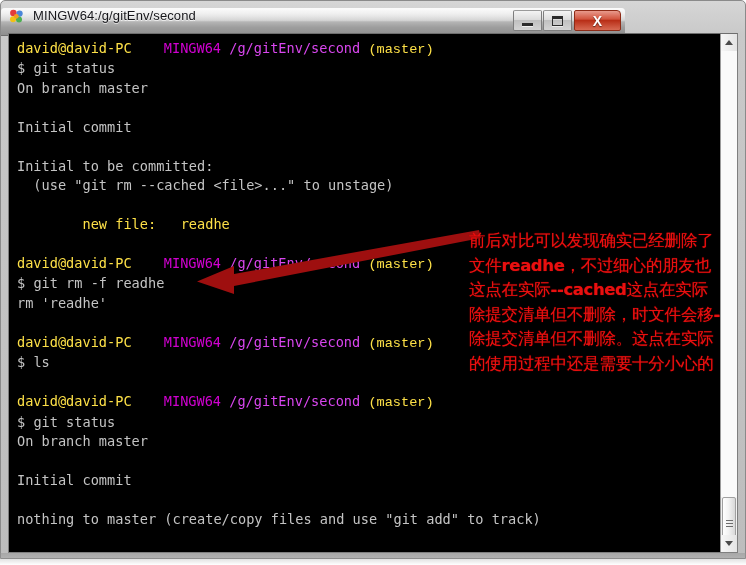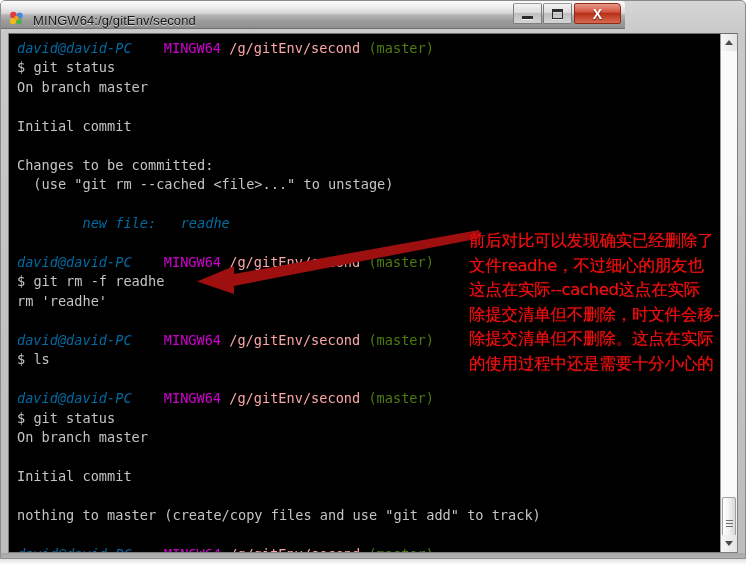--- a/index.html
+++ b/index.html
@@ -30,32 +30,32 @@
     height: 559px;
     box-sizing: border-box;
     background: linear-gradient(180deg, #d6d6d6 0%, #c9c9c9 6%, #bdbdbd 100%);
     border: 1px solid #8a8a8a;
     border-radius: 5px 5px 0 0;
   }
 
   
   #titlebar {
     position: absolute;
-    left: 1px; top: 1px;
+    left: 1px; top: 8px;
     width: 624px;
     height: 28px;
     box-sizing: border-box;
     background: linear-gradient(180deg,
         #efefef 0%, #e2e2e2 22%,
         #cfcfcf 46%, #b4b4b4 52%,
         #9d9d9d 72%, #8f8f8f 100%);
     border-radius: 4px 4px 0 0;
     border-bottom: 1px solid #707070;
     display: flex;
-    align-items: flex-end;
+    align-items: flex-start;
     overflow: hidden;
   }
   #titlebar::after {
     content: "";
     position: absolute;
     left: 0; top: 0;
     width: 100%; height: 13px;
     background: linear-gradient(180deg, rgba(255,255,255,0.75), rgba(255,255,255,0.05));
     pointer-events: none;
   }
@@ -160,42 +160,42 @@
   #term-text {
     position: absolute;
     left: 8px;
     top: 5px;
     font-family: "DejaVu Sans Mono", "Liberation Mono", monospace;
     font-size: 13.6px;
     line-height: 19.45px;
     white-space: pre;
     color: #bfbfbf;
   }
-  .c-green  { color: #0369a1; font-style: italic; }
+  .c-green  { color: #fde047; }
   .c-mag    { color: #d000d0; padding-left: 24px; }
-  .c-yellow { color: #fca5a5; }
-  .c-cyan   { color: #4d7c0f; }
+  .c-yellow { color: #d946ef; }
+  .c-cyan   { color: #fde047; font-family: Liberation Mono, monospace; }
   .c-white  { color: #c4c4c4; }
 
   
   #annotation {
     position: absolute;
     left: 460px;
     top: 195px;
     width: 300px;
     font-family: "DejaVu Sans", sans-serif;
     font-size: 16.5px;
     line-height: 24.6px;
     color: #e81010;
     white-space: pre;
     letter-spacing: -0.2px;
     text-shadow: 0 0 1px rgba(200,0,0,0.9);
   }
   #annotation b {
-    font-weight: normal;
+    font-weight: bold;
     letter-spacing: -0.4px;
   }
 
   #arrow-svg {
     position: absolute;
     left: 180px;
     top: 190px;
     width: 300px;
     height: 70px;
     pointer-events: none;
@@ -307,21 +307,21 @@
   <div id="client">
 
     <div id="terminal">
 
       <div id="term-text"><span class="c-green">david@david-PC</span> <span class="c-mag">MINGW64</span> <span class="c-yellow">/g/gitEnv/second</span> <span class="c-cyan">(master)</span>
 <span class="c-white">$</span> <span class="c-white">git status</span>
 <span class="c-white">On branch master</span>
 <span class="c-white"></span>
 <span class="c-white">Initial commit</span>
 <span class="c-white"></span>
-<span class="c-white">Changes to be committed:</span>
+<span class="c-white">Initial to be committed:</span>
 <span class="c-white">  (use "git rm --cached &lt;file&gt;..." to unstage)</span>
 <span class="c-white"></span>
 <span class="c-green">        new file:   readhe</span>
 <span class="c-white"></span>
 <span class="c-green">david@david-PC</span> <span class="c-mag">MINGW64</span> <span class="c-yellow">/g/gitEnv/second</span> <span class="c-cyan">(master)</span>
 <span class="c-white">$</span> <span class="c-white">git rm -f readhe</span>
 <span class="c-white">rm 'readhe'</span>
 <span class="c-white"></span>
 <span class="c-green">david@david-PC</span> <span class="c-mag">MINGW64</span> <span class="c-yellow">/g/gitEnv/second</span> <span class="c-cyan">(master)</span>
 <span class="c-white">$</span> <span class="c-white">ls</span>

